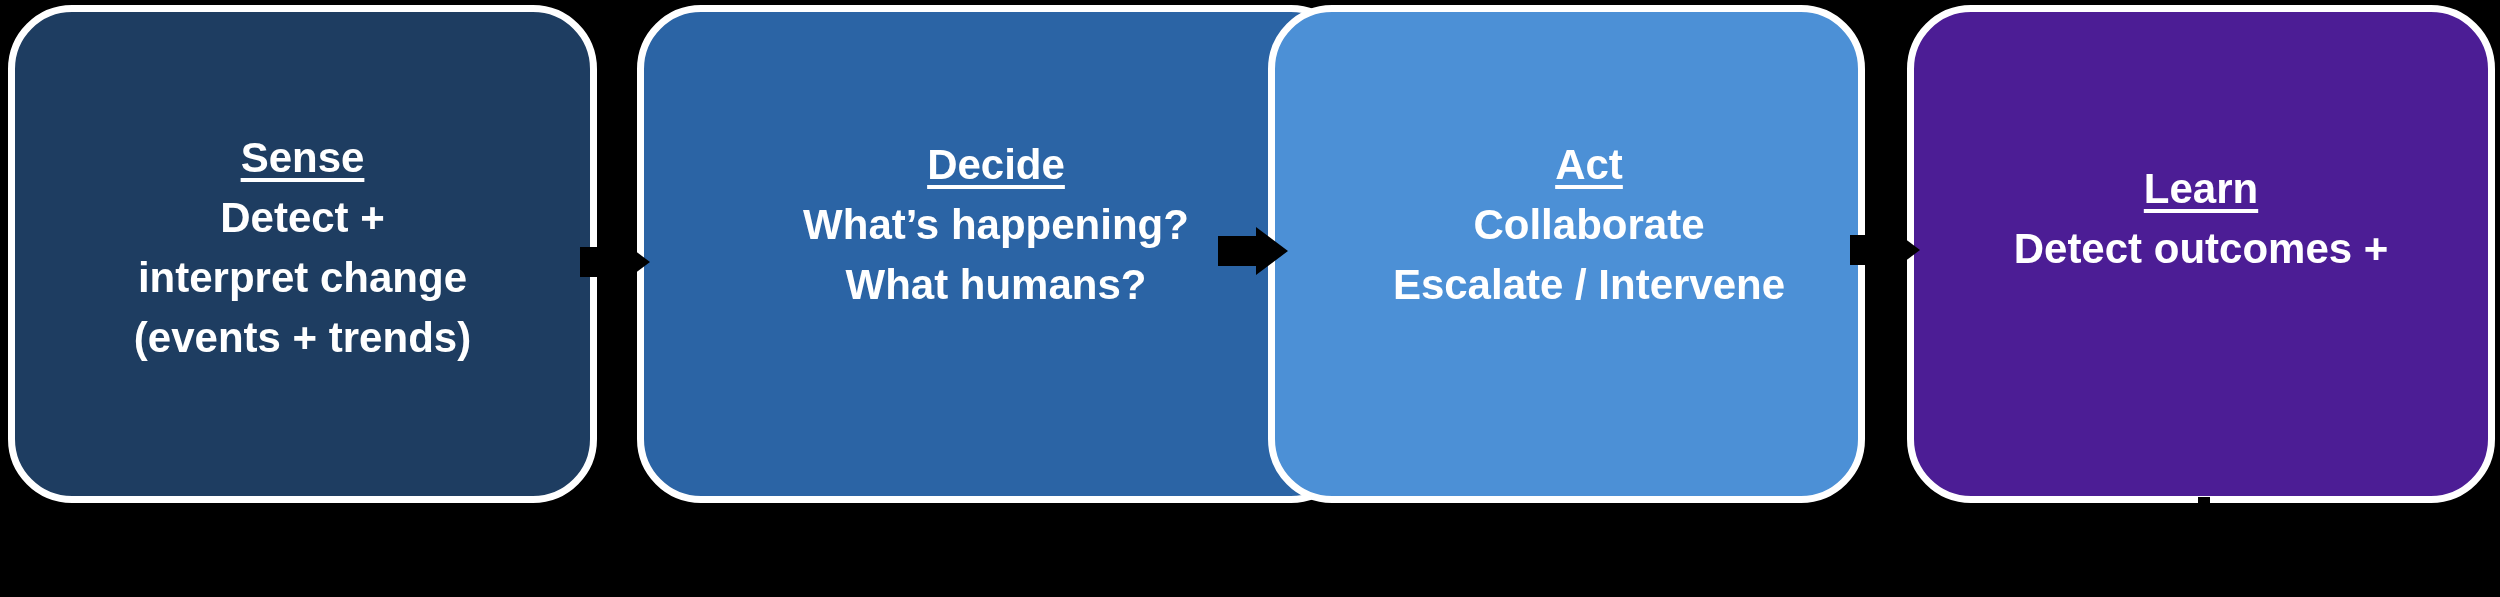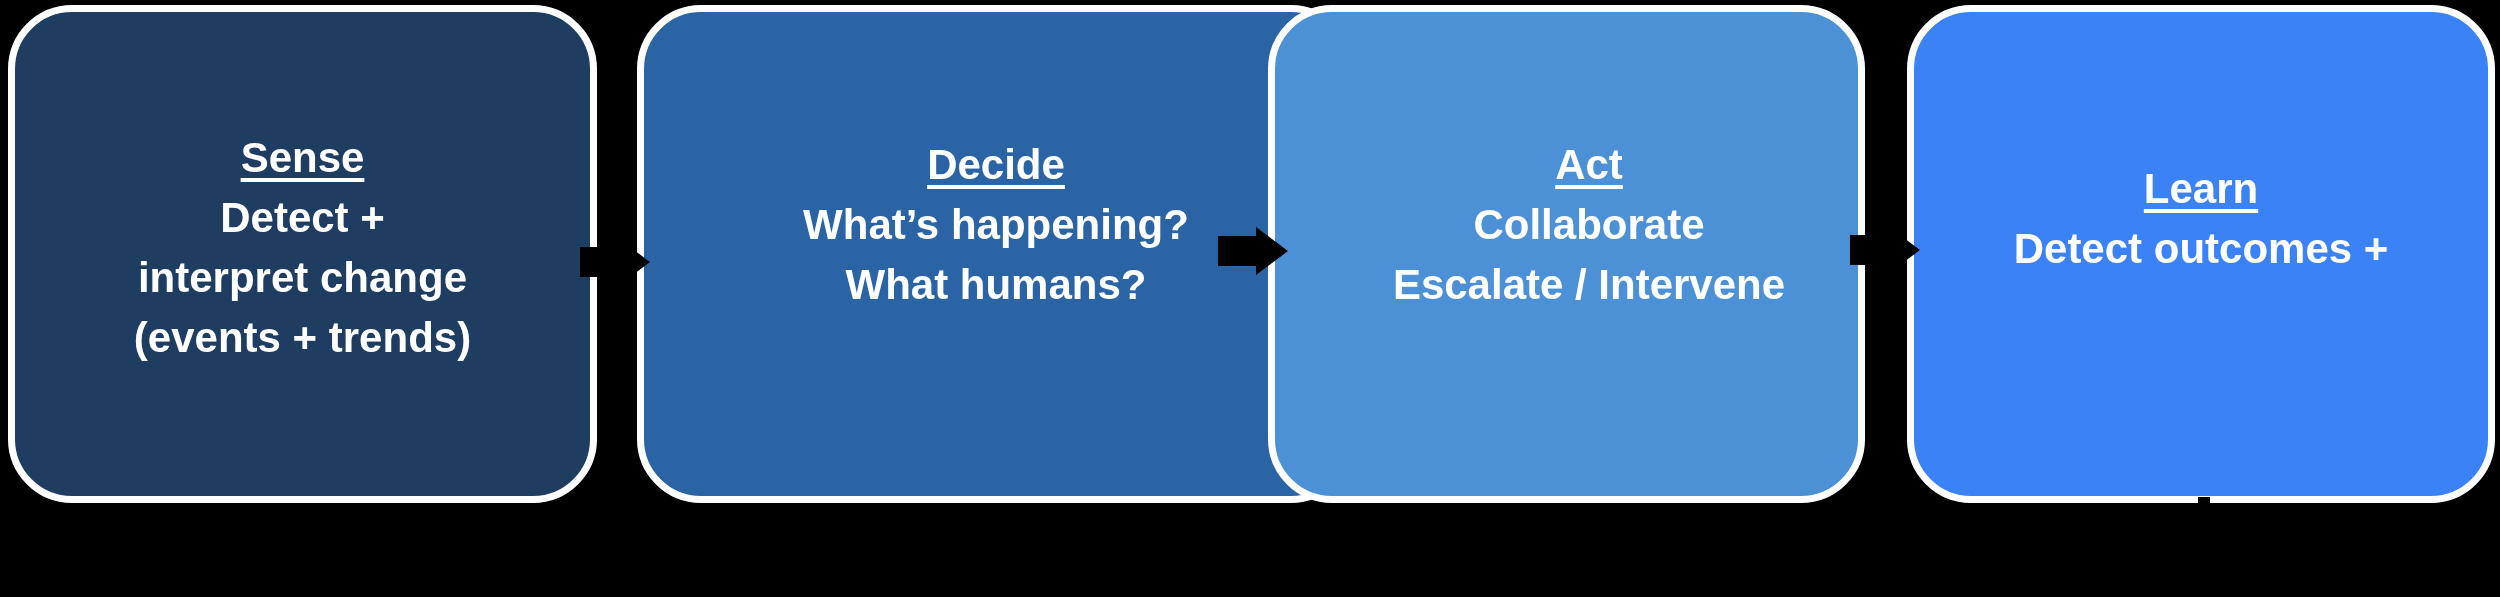--- a/index.html
+++ b/index.html
@@ -79,21 +79,21 @@
     <div class="stage-line">What’s happening?</div>
     <div class="stage-line">What humans?</div>
   </div>
 
   <div class="stage-box box-3" style="background-color: rgb(76, 144, 214); padding-left: 45px;">
     <div class="stage-title">Act</div>
     <div class="stage-line">Collaborate</div>
     <div class="stage-line">Escalate / Intervene</div>
   </div>
 
-  <div class="stage-box box-4" style="background-color: #3b82f6;">
+  <div class="stage-box box-4" style="background-color: #4c1d95;">
     <div class="stage-title">Learn</div>
     <div class="stage-line">Detect outcomes +</div>
   </div>
 
   <svg class="connector conn-1" viewBox="0 0 70 48">
     <polygon points="0,9 38,9 38,0 70,24 38,48 38,39 0,39" fill="#000000"></polygon>
   </svg>
   <svg class="connector conn-2" viewBox="0 0 70 48">
     <polygon points="0,9 38,9 38,0 70,24 38,48 38,39 0,39" fill="#000000"></polygon>
   </svg>

